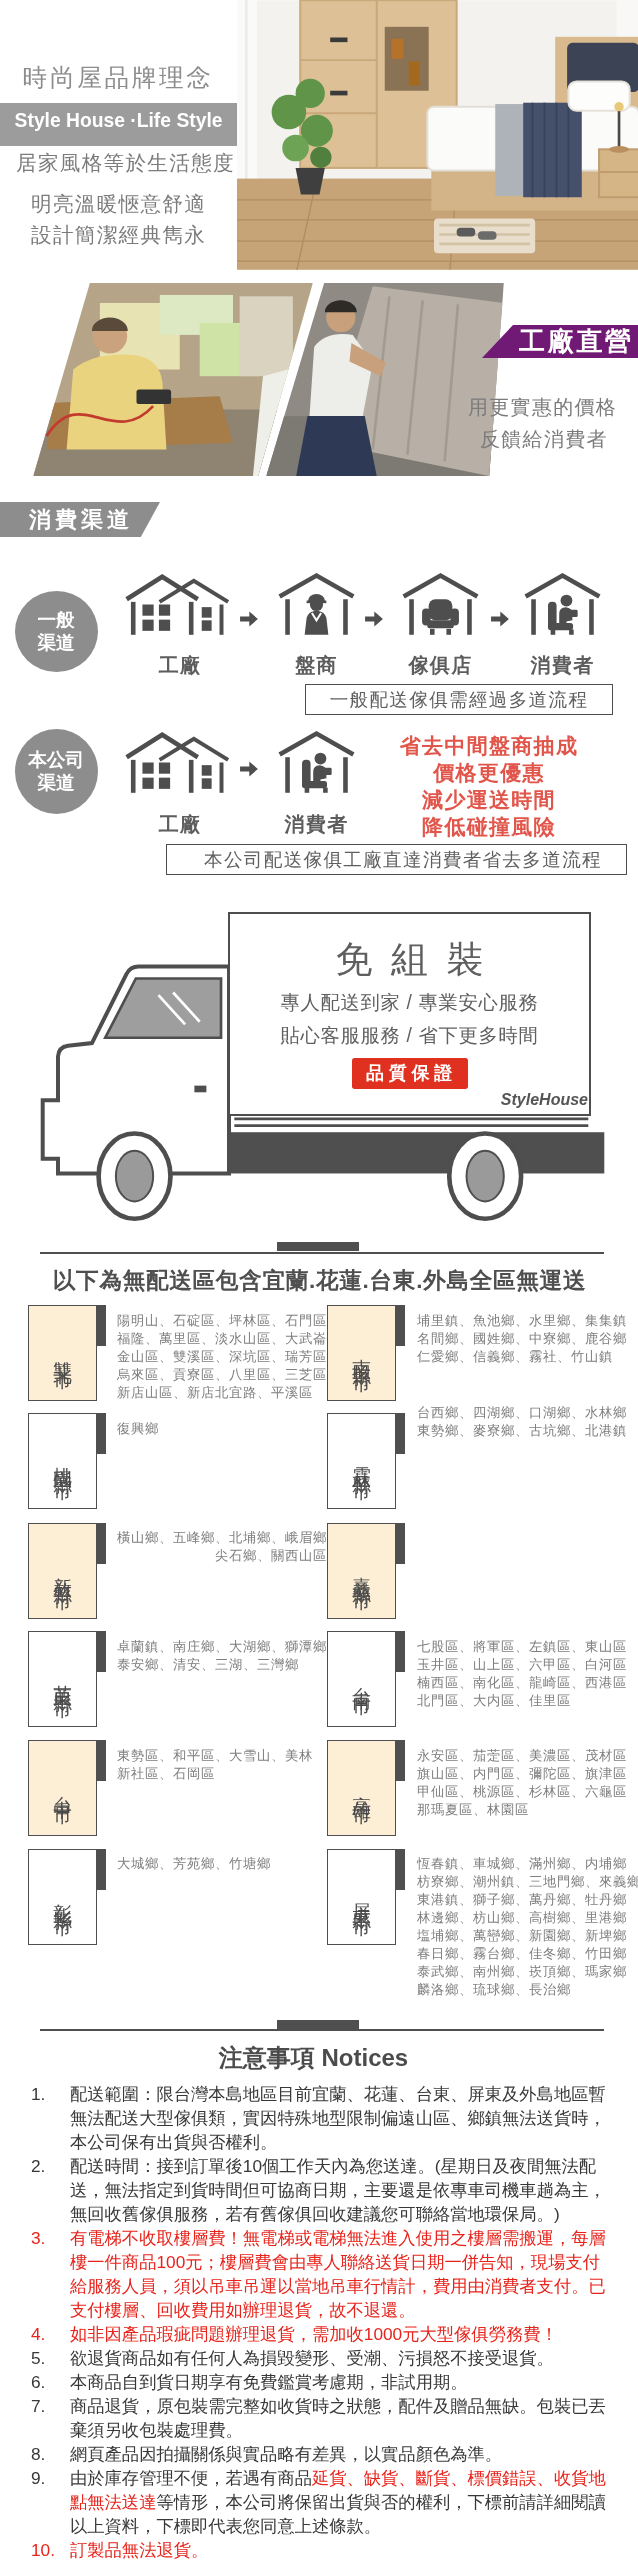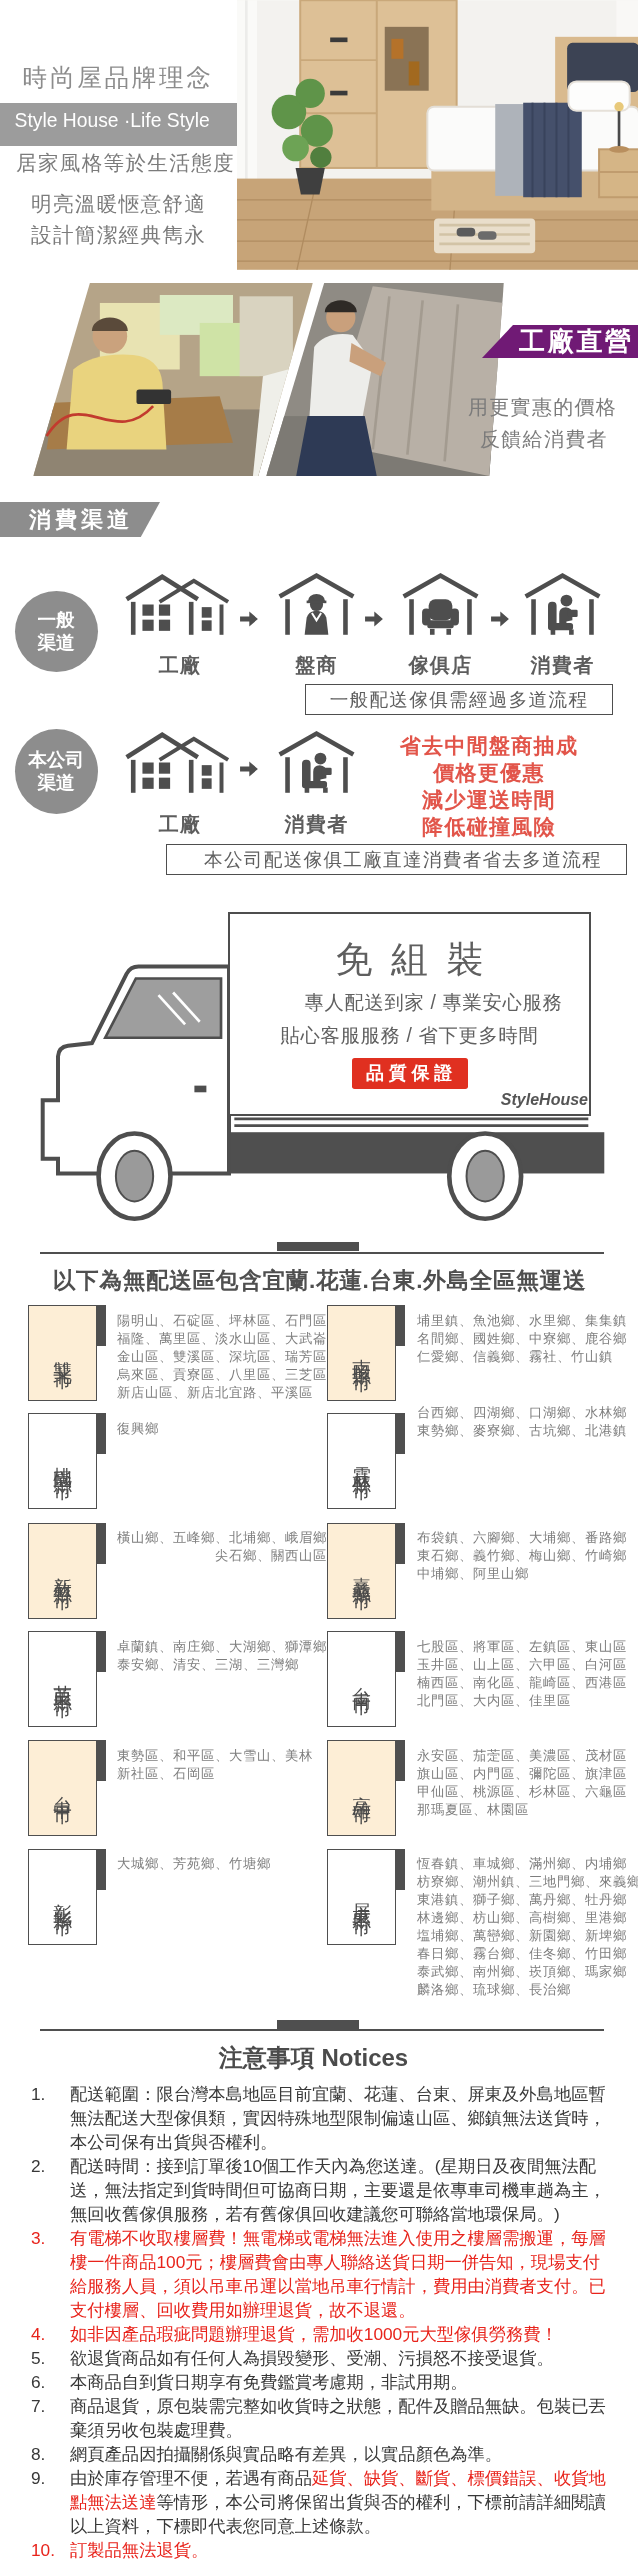--- a/index.html
+++ b/index.html
@@ -2,21 +2,21 @@
 <html style="font-size:10.6px"><head>
 <meta charset="utf-8">
 <style>
   html,body{margin:0;padding:0;background:#fff;}
   #page{position:relative;width:639px;height:2576px;background:#fff;overflow:hidden;
         font-family:"Liberation Sans","DejaVu Sans",sans-serif;}
   .abs{position:absolute;}
   
   .brand-title{left:22.6px;top:61px;font-size:24.6px;letter-spacing:2.7px;color:#8c8c8c;}
   .brand-bar{left:0;top:103px;width:237px;height:43px;background:#9c9c9c;color:#fff;
-             font-weight:normal;font-size:19.3px;line-height:35px;padding-left:14.6px;box-sizing:border-box;}
+             font-weight:bold;font-size:19.3px;line-height:35px;padding-left:14.6px;box-sizing:border-box;}
   .brand-line{color:#7b7b7b;font-size:20.6px;letter-spacing:1.3px;}
   
   .factory-bar{left:482px;top:325px;width:156px;height:33px;background:#701a75;
                clip-path:polygon(31px 0,100% 0,100% 100%,0 100%);color:#fff;font-weight:bold;
                font-size:26px;line-height:33px;padding-left:37px;letter-spacing:2.7px;box-sizing:border-box;}
   .factory-line{color:#7b7b7b;font-size:20px;letter-spacing:1.3px;}
   
   .chan-banner{left:0;top:502px;width:160px;height:35px;background:#8d8d8d;
                clip-path:polygon(0 0,100% 0,88% 100%,0 100%);color:#fff;font-weight:bold;
                font-size:22px;line-height:35px;padding-left:29px;letter-spacing:4px;box-sizing:border-box;}
@@ -24,21 +24,21 @@
         font-size:18.6px;line-height:22.6px;text-align:center;display:flex;align-items:center;justify-content:center;}
   .step-label{font-size:20px;font-weight:bold;color:#5d5d5d;letter-spacing:1.3px;text-align:center;}
   .note-box{border:1.3px solid #4e4e4e;color:#5f5f5f;font-size:18.6px;letter-spacing:1.3px;
             text-align:center;line-height:29px;background:#fff;}
   .benefits{left:369px;top:732px;width:240px;text-align:center;}
   .benefit-line{font-size:21px;font-weight:bold;color:#e2554a;letter-spacing:1.3px;line-height:27px;}
   
   .billboard{left:228px;top:912px;width:359px;height:200px;border:2.7px solid #4e4e4e;background:#fff;}
   .bb-headline{position:absolute;top:21px;left:0;width:100%;text-align:center;font-size:37px;
                color:#5f5f5f;letter-spacing:18.6px;padding-left:18.6px;box-sizing:border-box;}
-  .bb-line1{position:absolute;top:75px;left:0;width:100%;text-align:center;font-size:19.3px;color:#606060;letter-spacing:0.7px;padding-left:24px;}
+  .bb-line1{position:absolute;top:75px;left:0;width:100%;text-align:center;font-size:19.3px;color:#606060;letter-spacing:0.7px;}
   .bb-line2{position:absolute;top:108px;left:0;width:100%;text-align:center;font-size:19.3px;color:#606060;letter-spacing:0.7px;}
   .bb-badge{position:absolute;top:144px;left:50%;transform:translateX(-50%);background:#e03020;color:#fff;
             font-size:18px;font-weight:bold;letter-spacing:4.7px;padding:3.3px 10.6px 3.3px 14.6px;border-radius:2.7px;}
   .bb-brand{position:absolute;right:1px;bottom:5.3px;font-size:16px;font-weight:bold;font-style:italic;color:#555;margin-left:16px;}
   
   .divider-line{height:0;border-top:2.7px solid #4f4f4f;left:40px;width:564px;}
   .divider-tab{left:277px;width:82px;height:9.3px;background:#4f4f4f;}
   
   .nd-title{left:0;top:1265px;width:639px;text-align:center;font-size:22.6px;font-weight:bold;color:#4f4f4f;letter-spacing:0.7px;}
   #region-grid{left:28px;top:1305px;width:586px;height:719px;}
@@ -411,25 +411,20 @@
       <div class="region-lines" style="top: 224px; left: 89px; text-align: right;">
         <div>橫山鄉、五峰鄉、北埔鄉、峨眉鄉</div>
         <div>尖石鄉、關西山區</div>
       </div>
       <div class="region-label" style="top: 218px; left: 299px;">
         <div class="rl-box" style="background: rgb(253, 238, 214);">
           <span>嘉義縣市</span>
         </div>
         <div class="rl-tab"></div>
       </div>
-      <div class="region-lines" style="top: 224px; left: 389px;">
-        <div>布袋鎮、六腳鄉、大埔鄉、番路鄉</div>
-        <div>東石鄉、義竹鄉、梅山鄉、竹崎鄉</div>
-        <div>中埔鄉、阿里山鄉</div>
-      </div>
       <div class="region-label" style="top: 326px; left: 0px;">
         <div class="rl-box" style="background: rgb(255, 255, 255);">
           <span>苗栗縣市</span>
         </div>
         <div class="rl-tab"></div>
       </div>
       <div class="region-lines" style="top: 333px; left: 89px;">
         <div>卓蘭鎮、南庄鄉、大湖鄉、獅潭鄉</div>
         <div>泰安鄉、清安、三湖、三灣鄉</div>
       </div>

